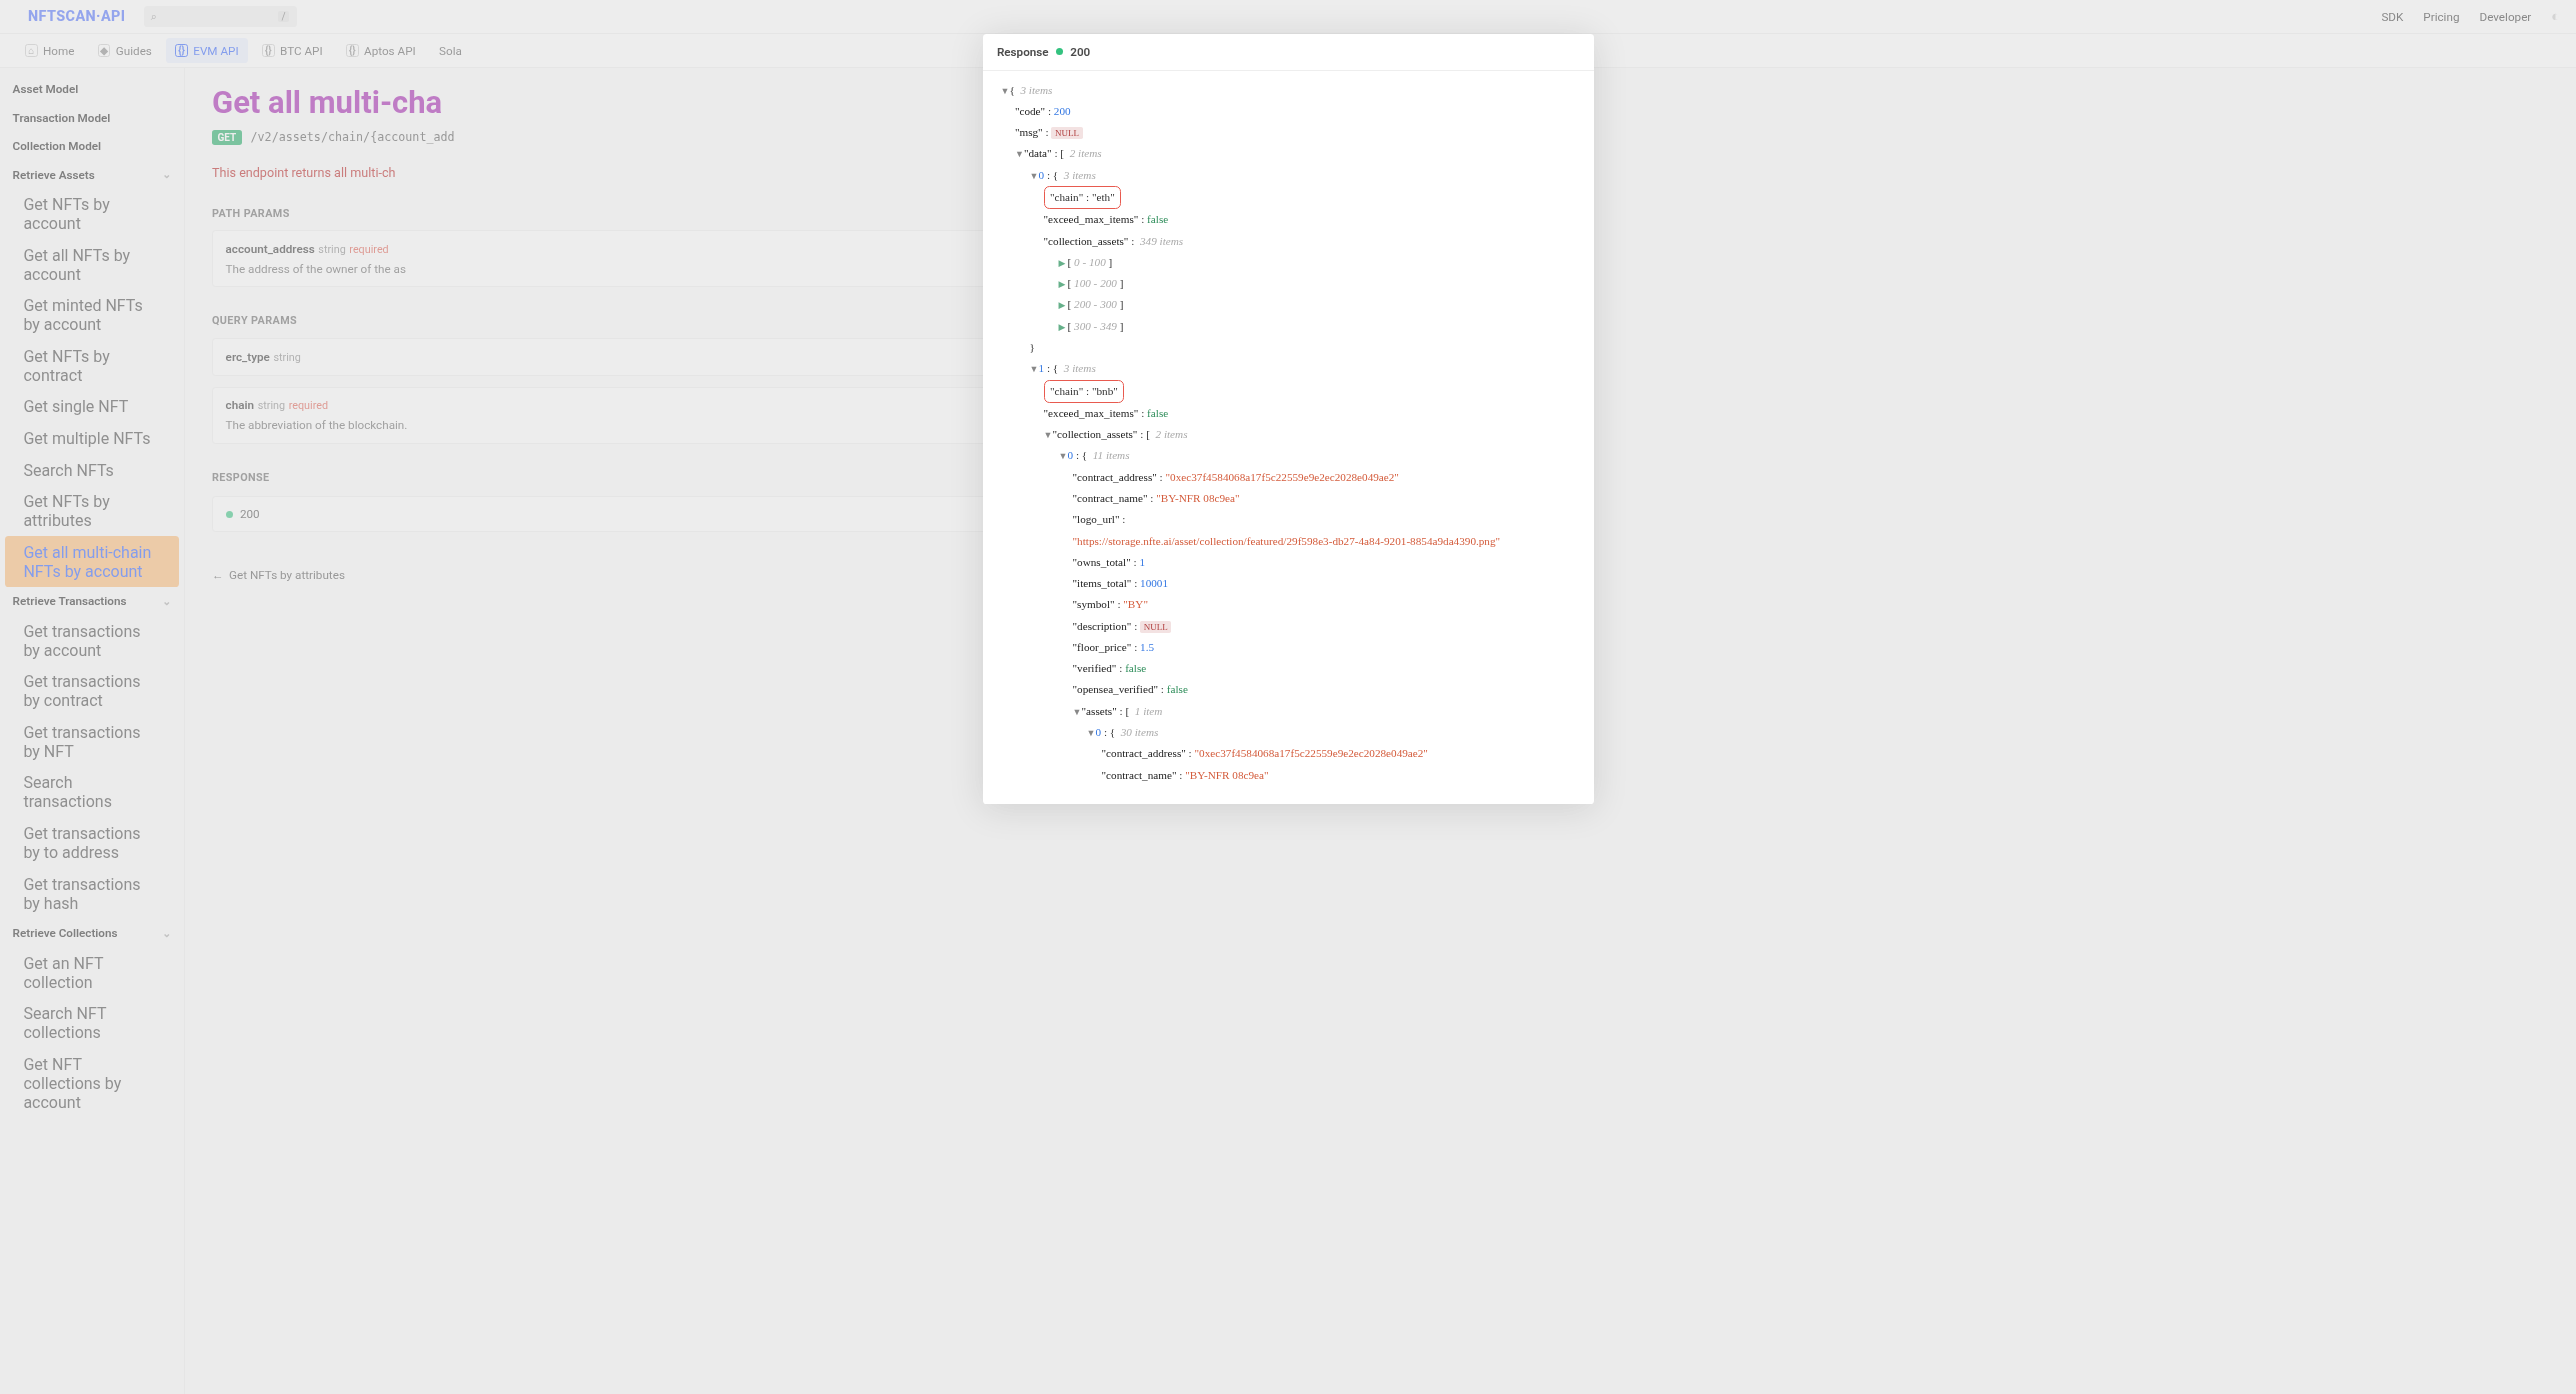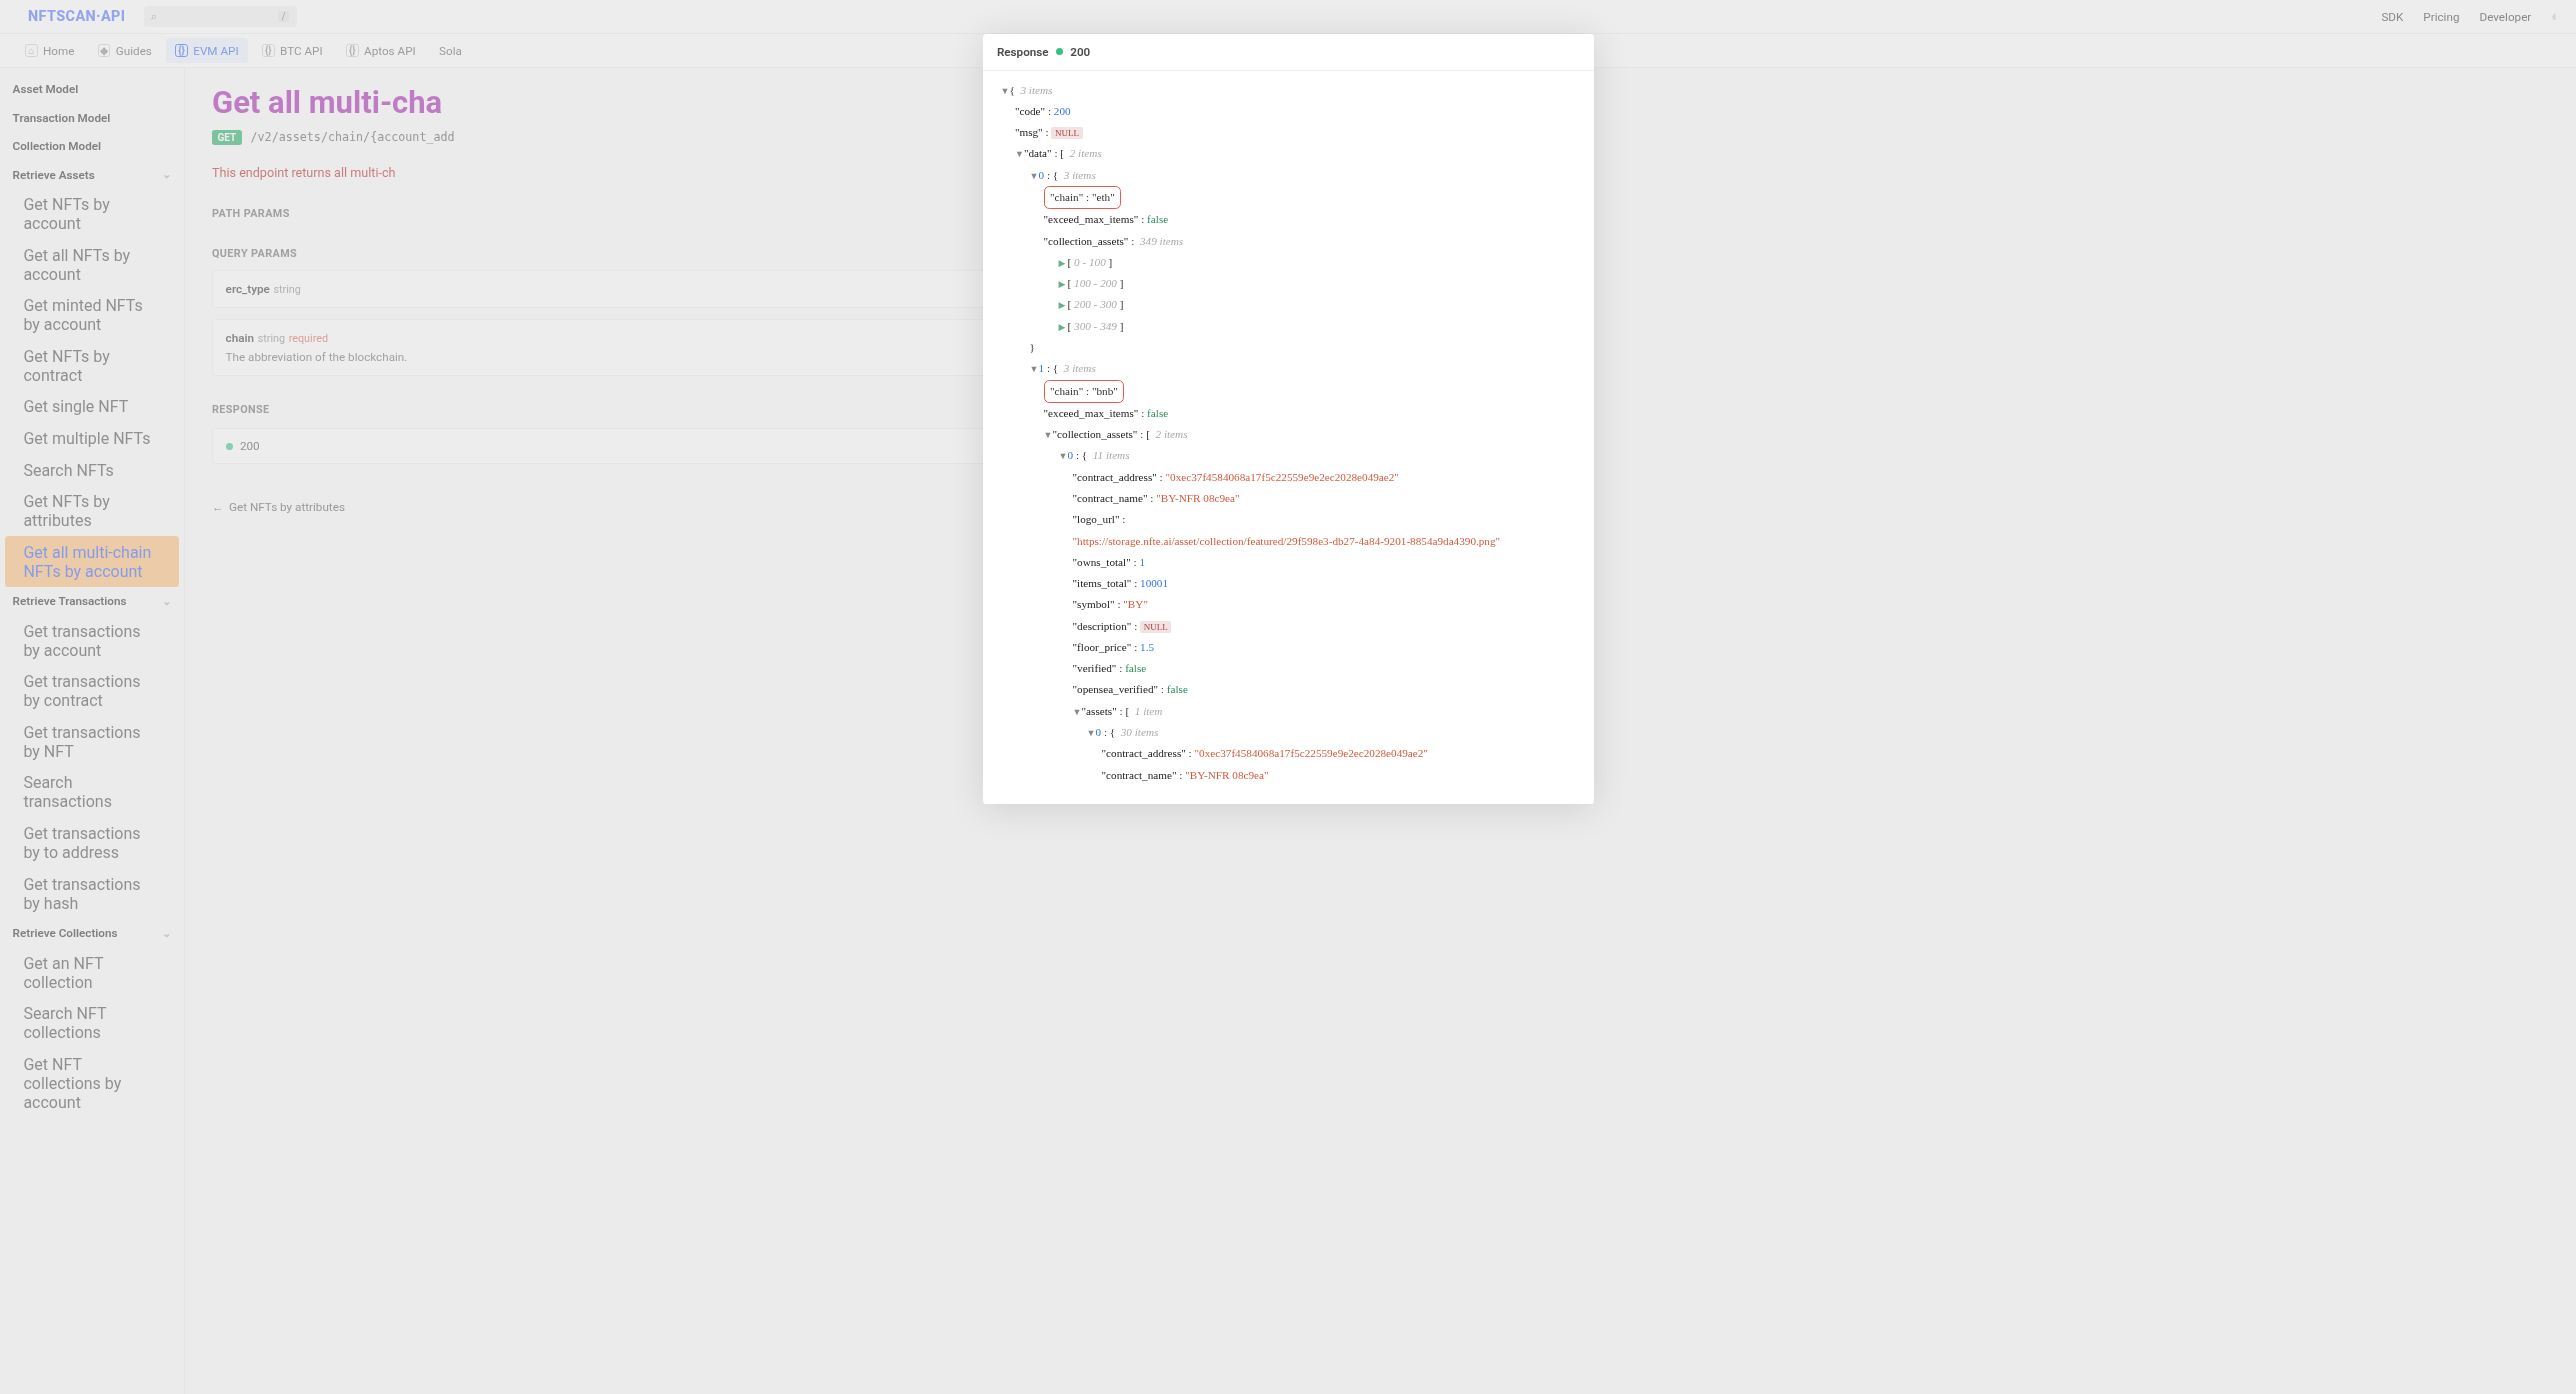--- a/index.html
+++ b/index.html
@@ -179,20 +179,24 @@
     <div class="main">
       <div class="content">
         <h1>Get all multi-cha</h1>
         <div class="endpoint-row">
           <span class="method-badge">GET</span>
           <span class="path-text">/v2/assets/chain/{account_add</span>
         </div>
         <div class="desc">This endpoint returns all multi-ch</div>
 
         <div class="section-title">PATH PARAMS</div>
+        <div class="param-block">
+          <div><span class="param-name">account_address</span><span class="param-type">string</span><span class="param-req">required</span></div>
+          <div class="param-desc">The address of the owner of the as</div>
+        </div>
 
         <div class="section-title">QUERY PARAMS</div>
         <div class="param-block">
           <div><span class="param-name">erc_type</span><span class="param-type">string</span></div>
         </div>
         <div class="param-block">
           <div><span class="param-name">chain</span><span class="param-type">string</span><span class="param-req">required</span></div>
           <div class="param-desc">The abbreviation of the blockchain.</div>
         </div>
 

